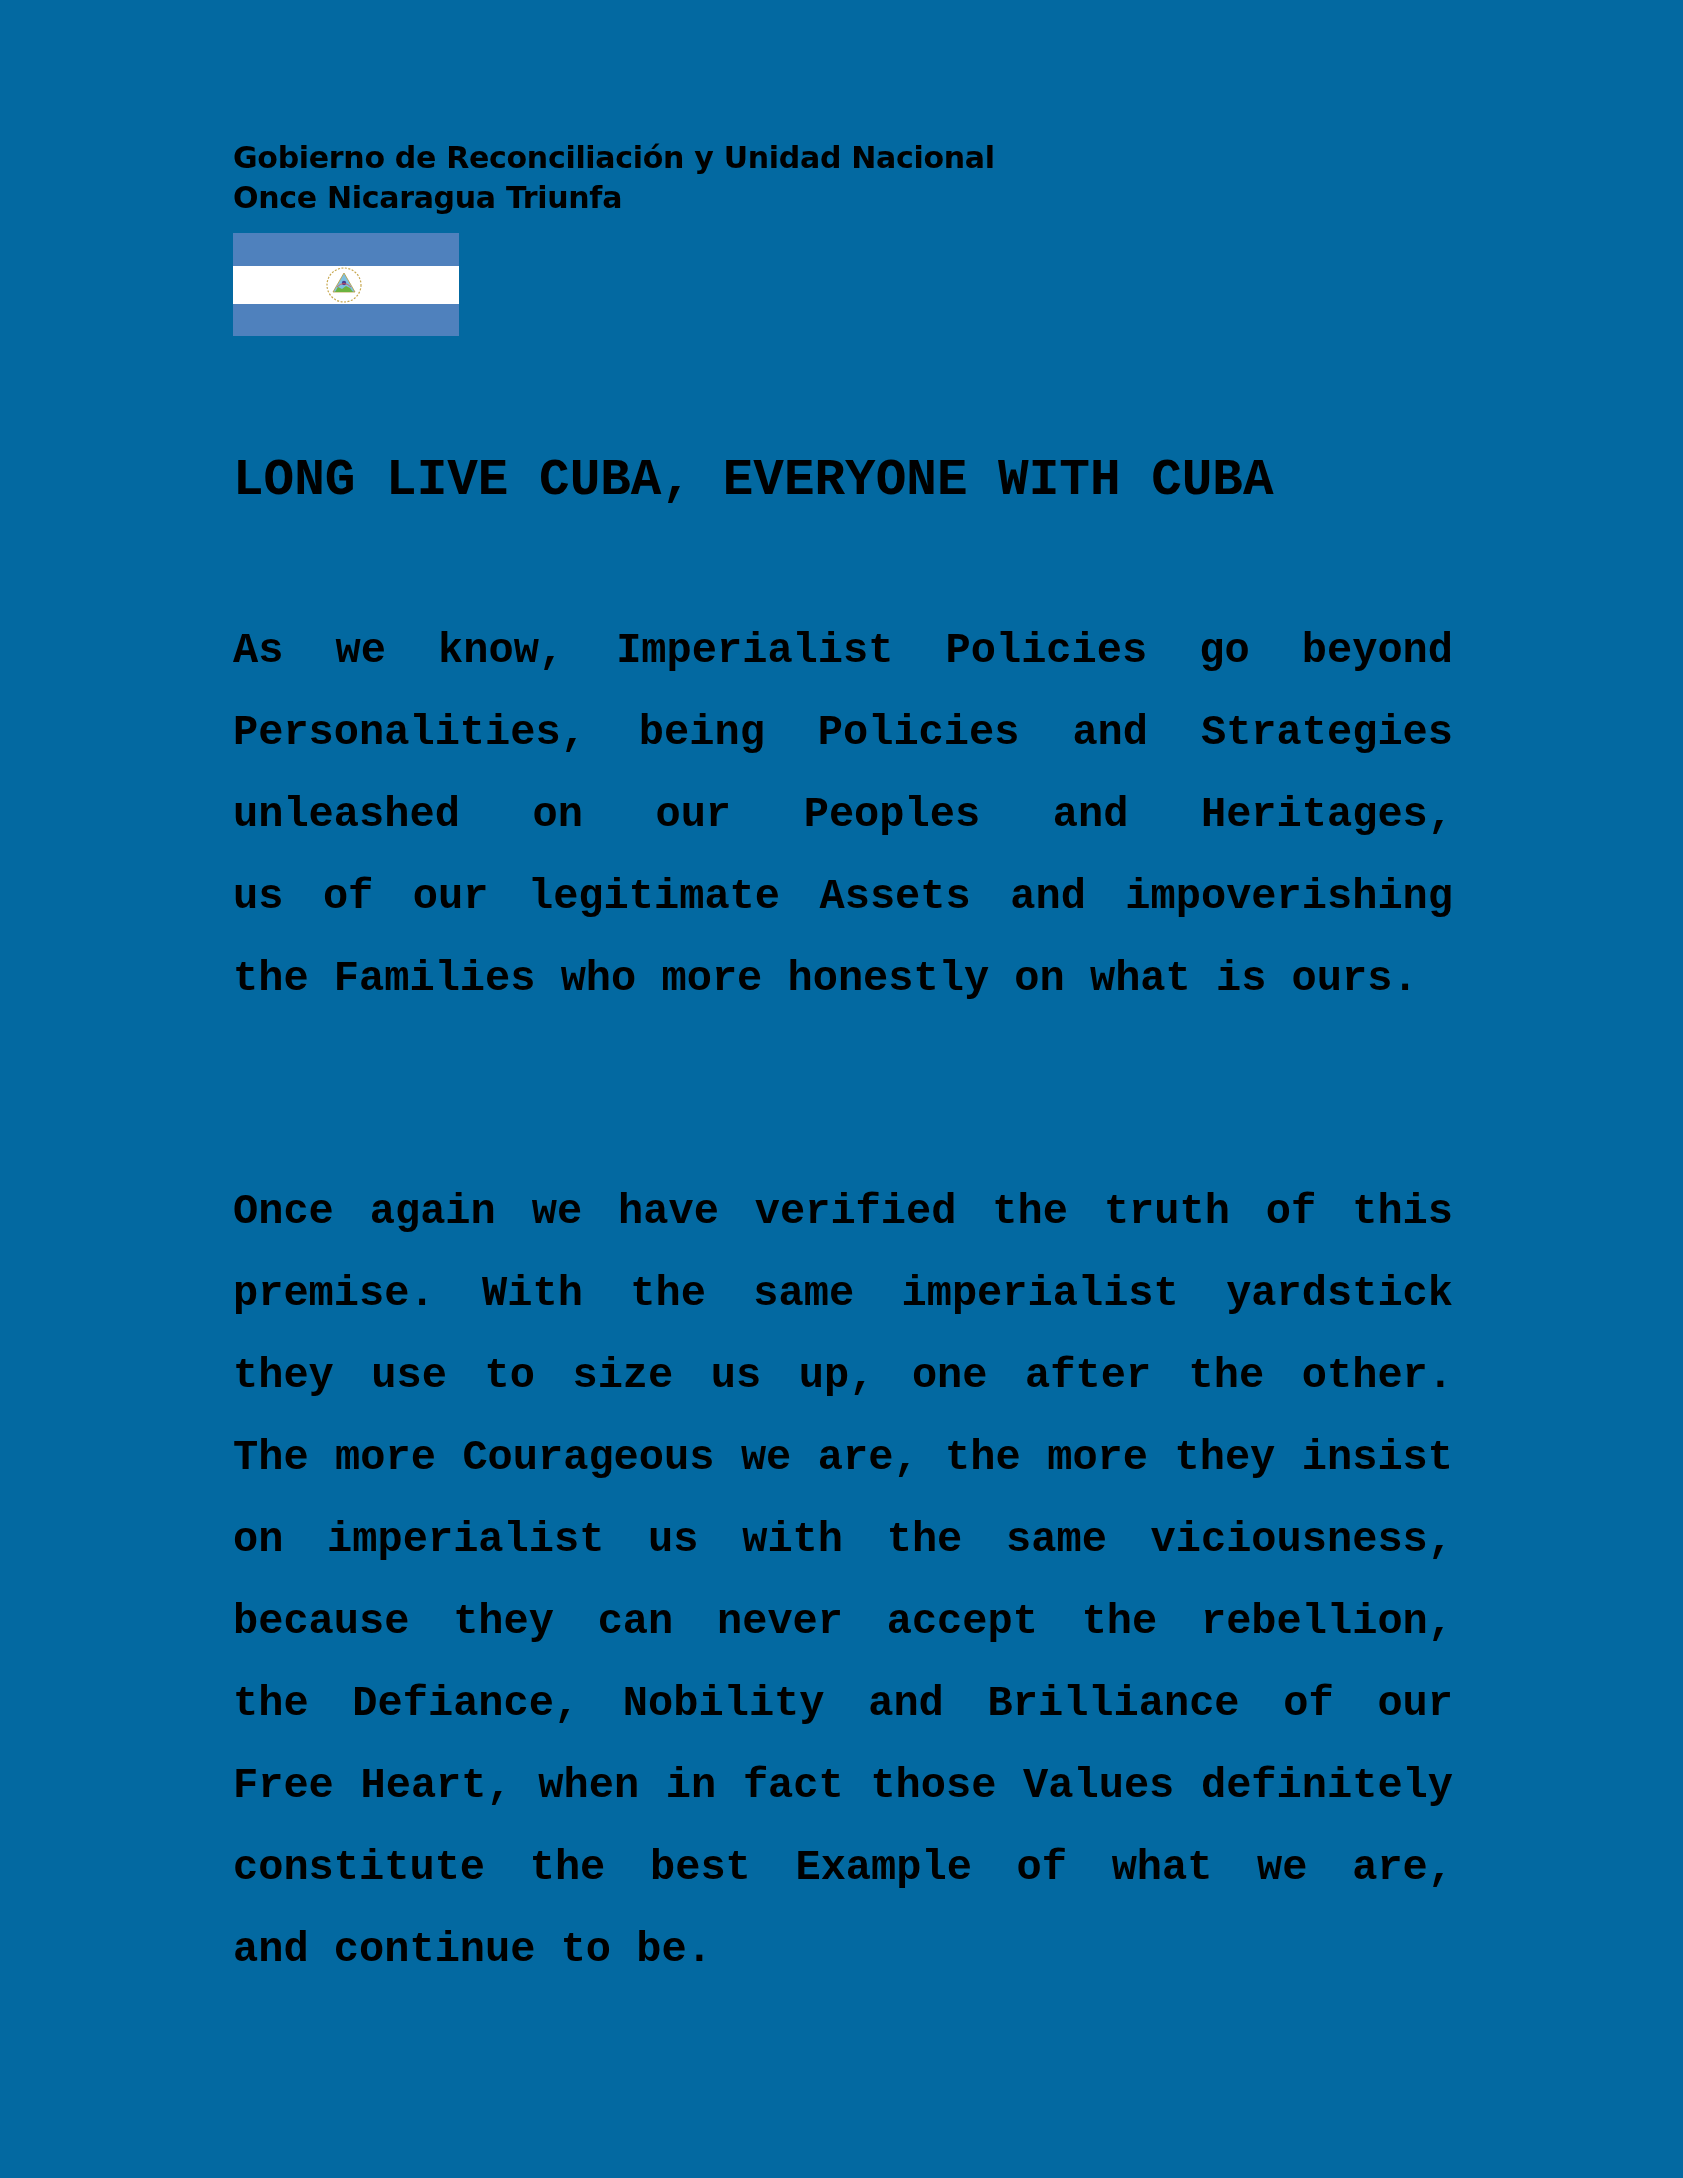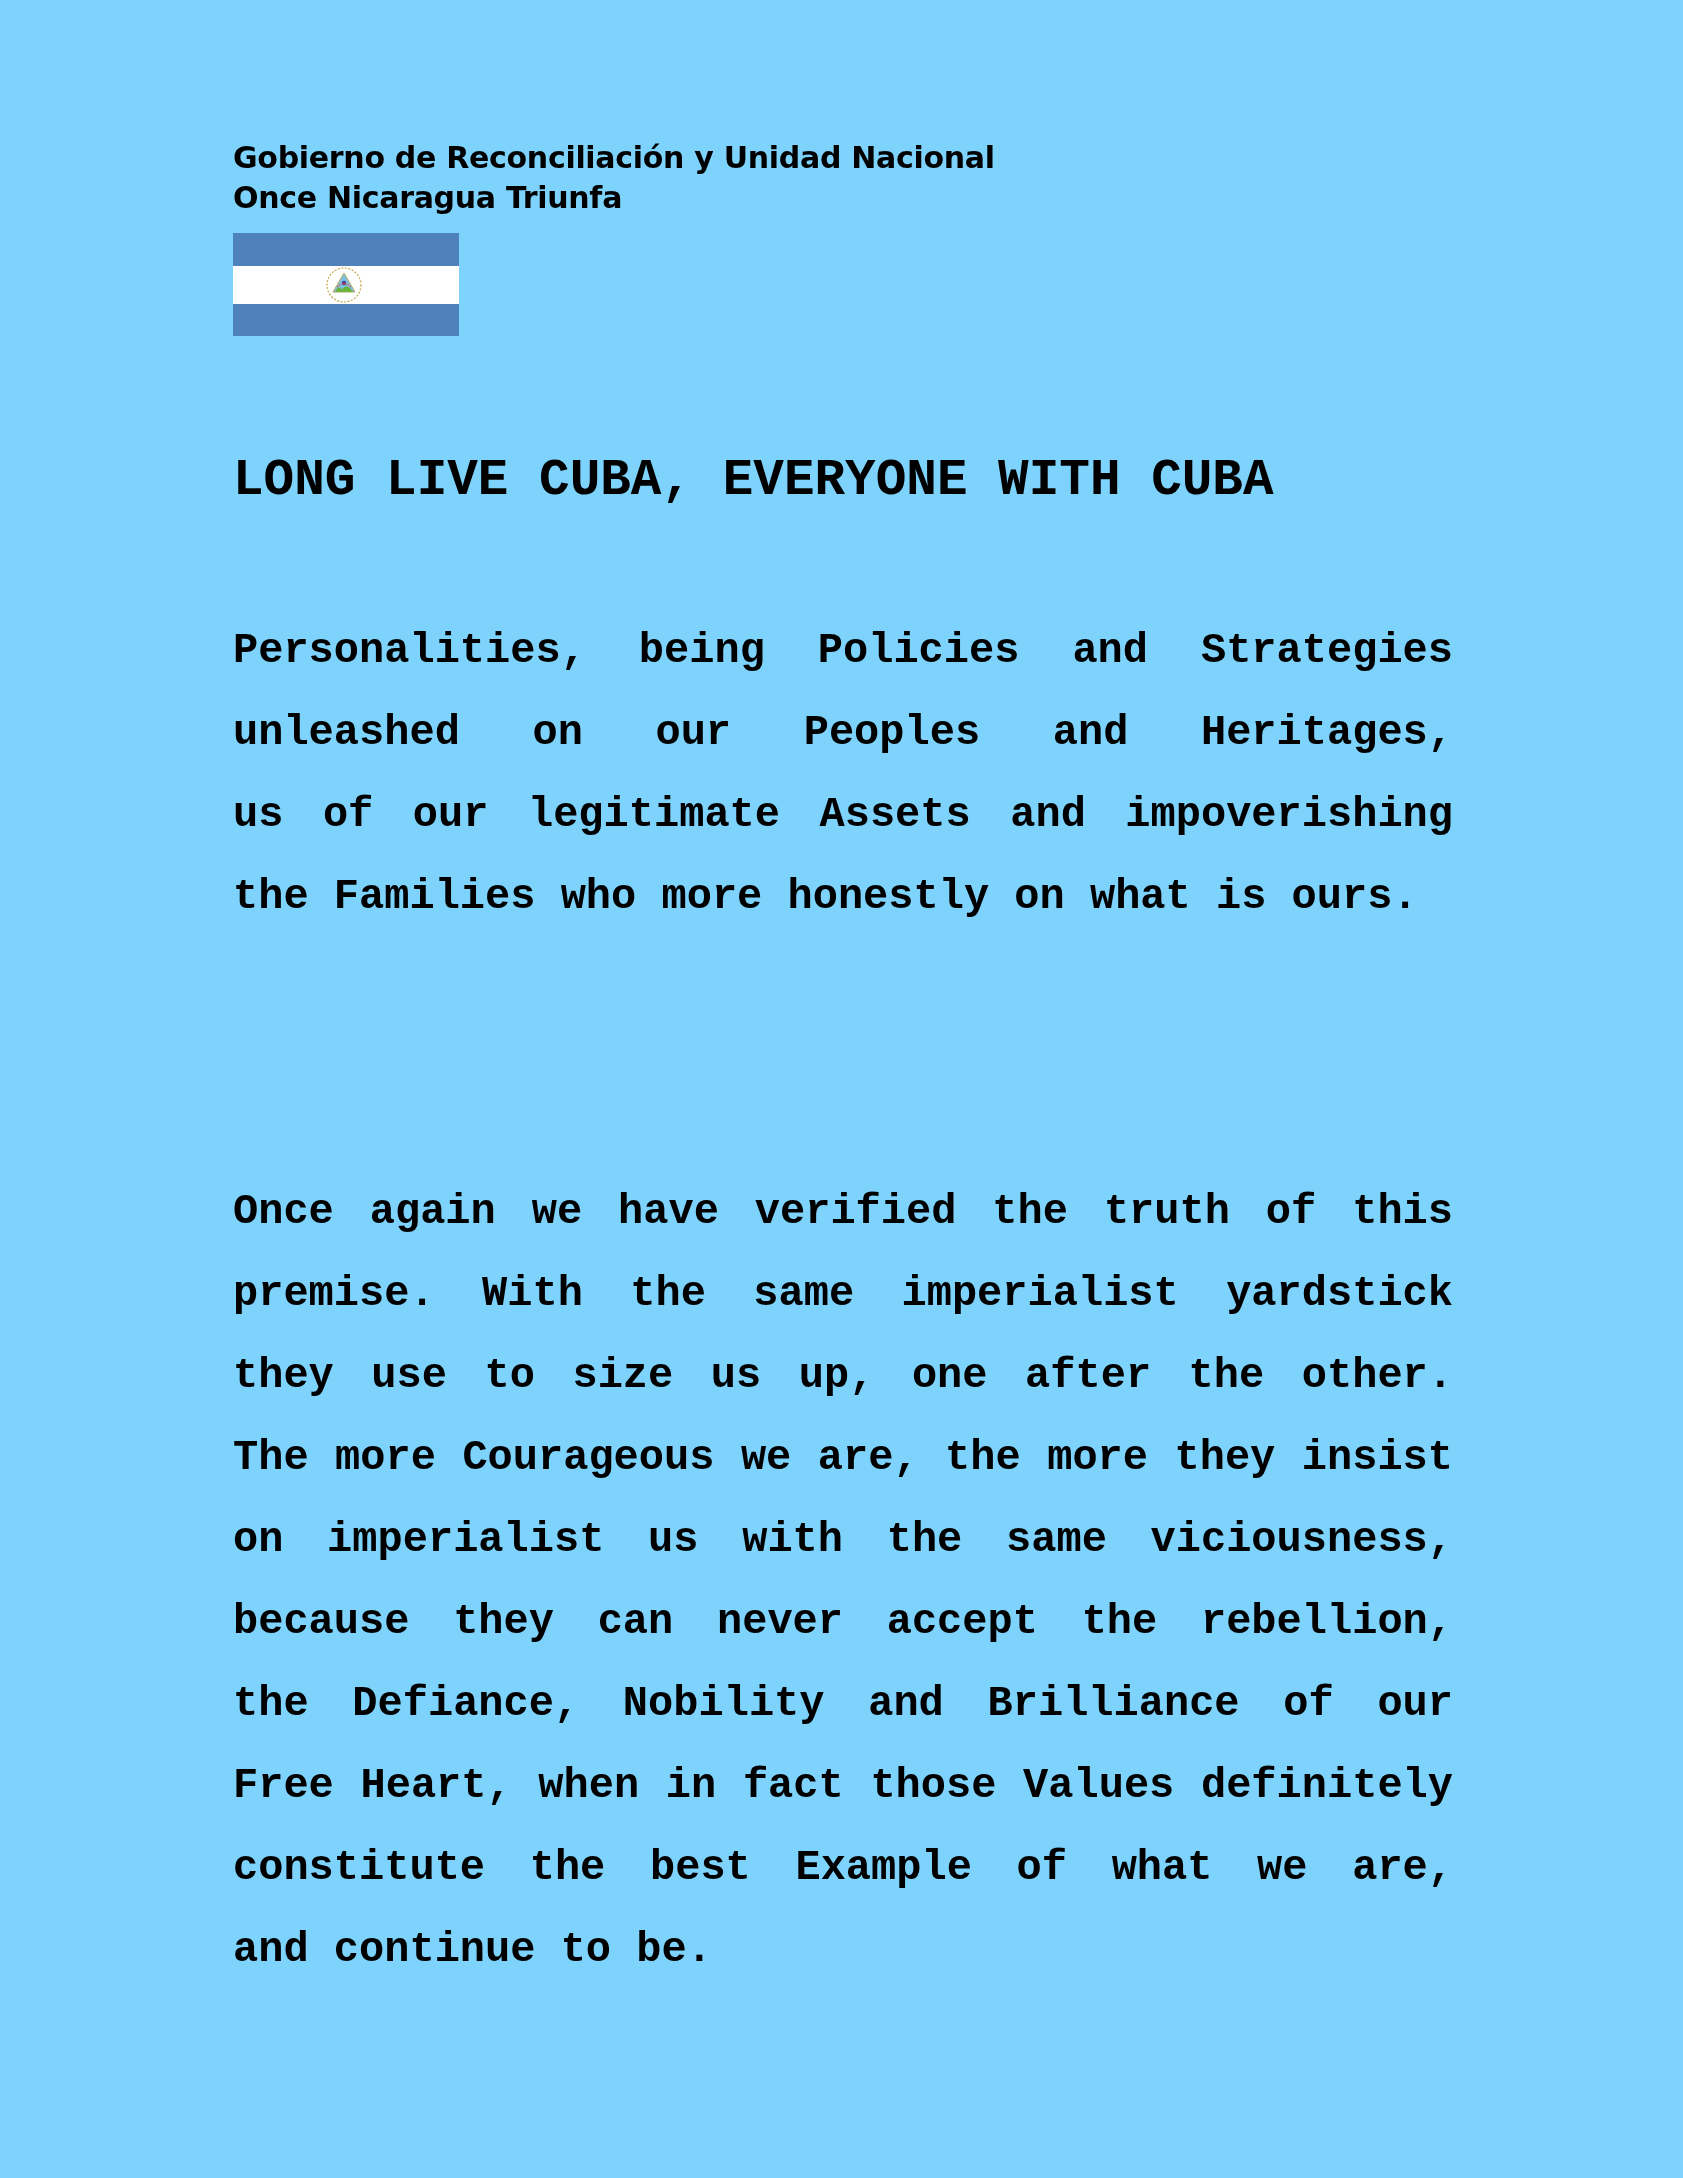--- a/index.html
+++ b/index.html
@@ -11,21 +11,21 @@
     width: 1683px;
     height: 2178px;
     position: relative;
     overflow: hidden;
     color: #000000;
   }
   .page {
     position: absolute;
     left: 0; top: 0;
     width: 1683px; height: 2178px;
-    background: #7dd3fc;
+    background: #0369a1;
   }
   .header {
     position: absolute;
     left: 233px;
     top: 138px;
     font-family: "DejaVu Sans", "Liberation Sans", sans-serif;
     font-weight: bold;
     font-size: 30px;
     line-height: 40px;
     letter-spacing: -0.3px;
@@ -109,20 +109,21 @@
       <polygon points="20,8 31,27 9,27" fill="#7fc0e0" stroke="#b89a3a" stroke-width="0.8"></polygon>
       <polygon points="11,27 14,22 18,24 22,21 26,23 29,27" fill="#6cb33f"></polygon>
       <circle cx="20" cy="18" r="2.2" fill="#4a3f8f"></circle>
       <path d="M13 22 Q20 15 27 22" fill="none" stroke="#e05050" stroke-width="0.8"></path>
     </svg>
   </div>
 
   <div class="title">LONG LIVE CUBA, EVERYONE WITH CUBA</div>
 
   <div class="para" id="para-1">
+    <div class="line">As we know, Imperialist Policies go beyond</div>
     <div class="line">Personalities, being Policies and Strategies</div>
     <div class="line">unleashed on our Peoples and Heritages, stripping</div>
     <div class="line">us of our legitimate Assets and impoverishing</div>
     <div class="line last">the Families who more honestly on what is ours.</div>
   </div>
 
   <div class="para" id="para-2">
     <div class="line">Once again we have verified the truth of this</div>
     <div class="line">premise. With the same imperialist yardstick</div>
     <div class="line">they use to size us up, one after the other.</div>

